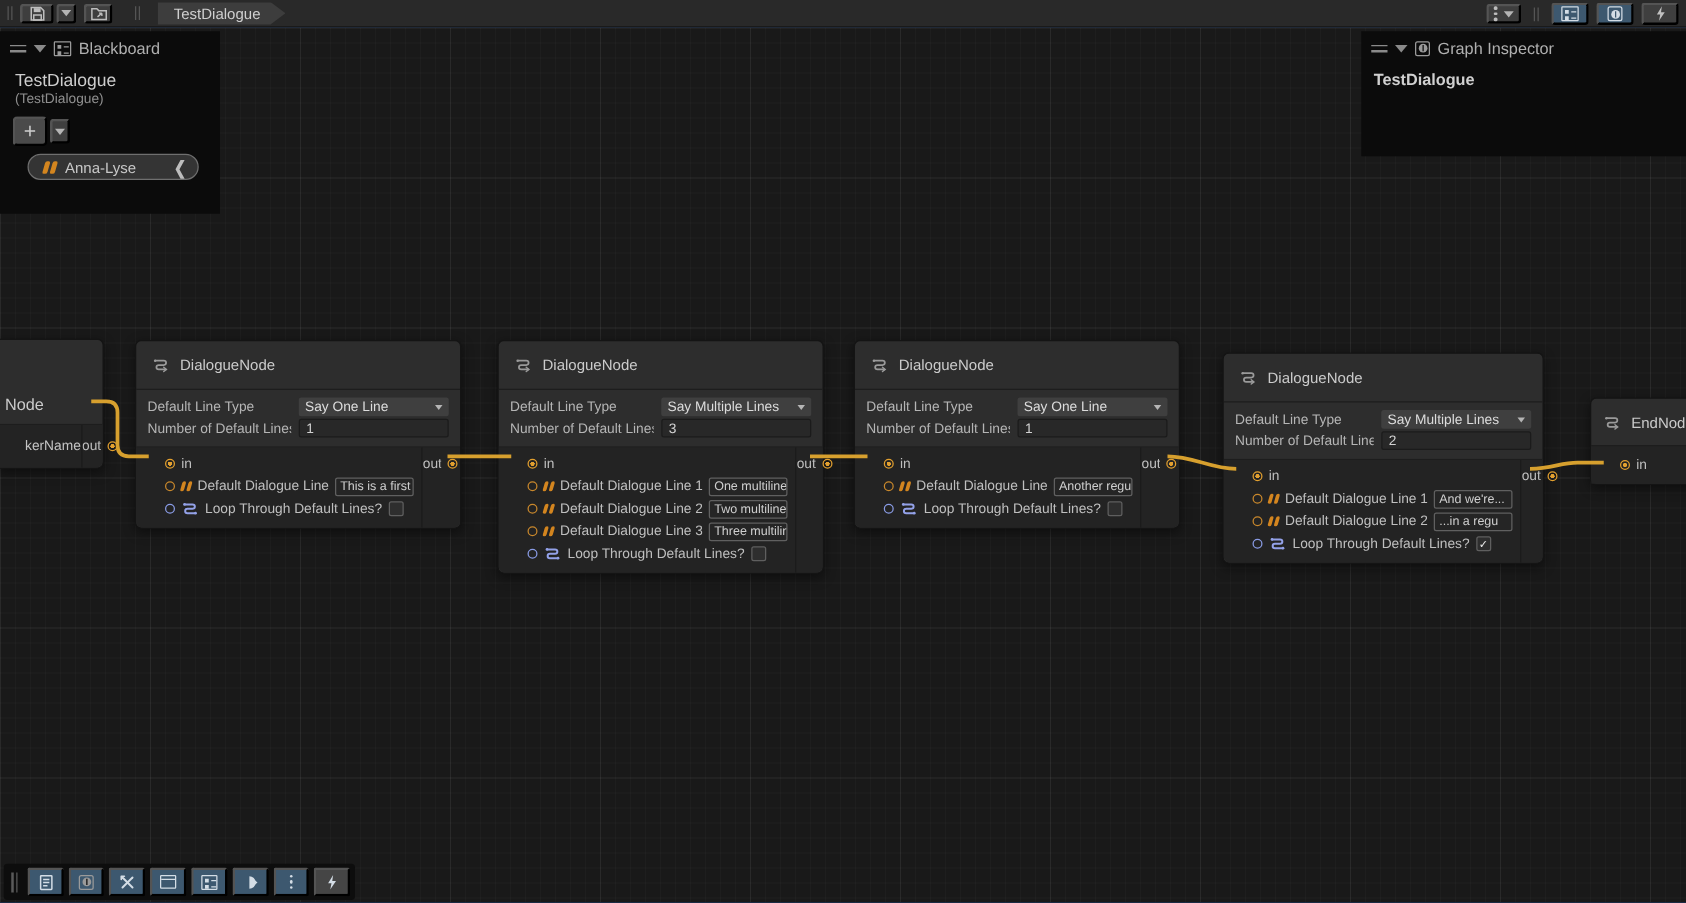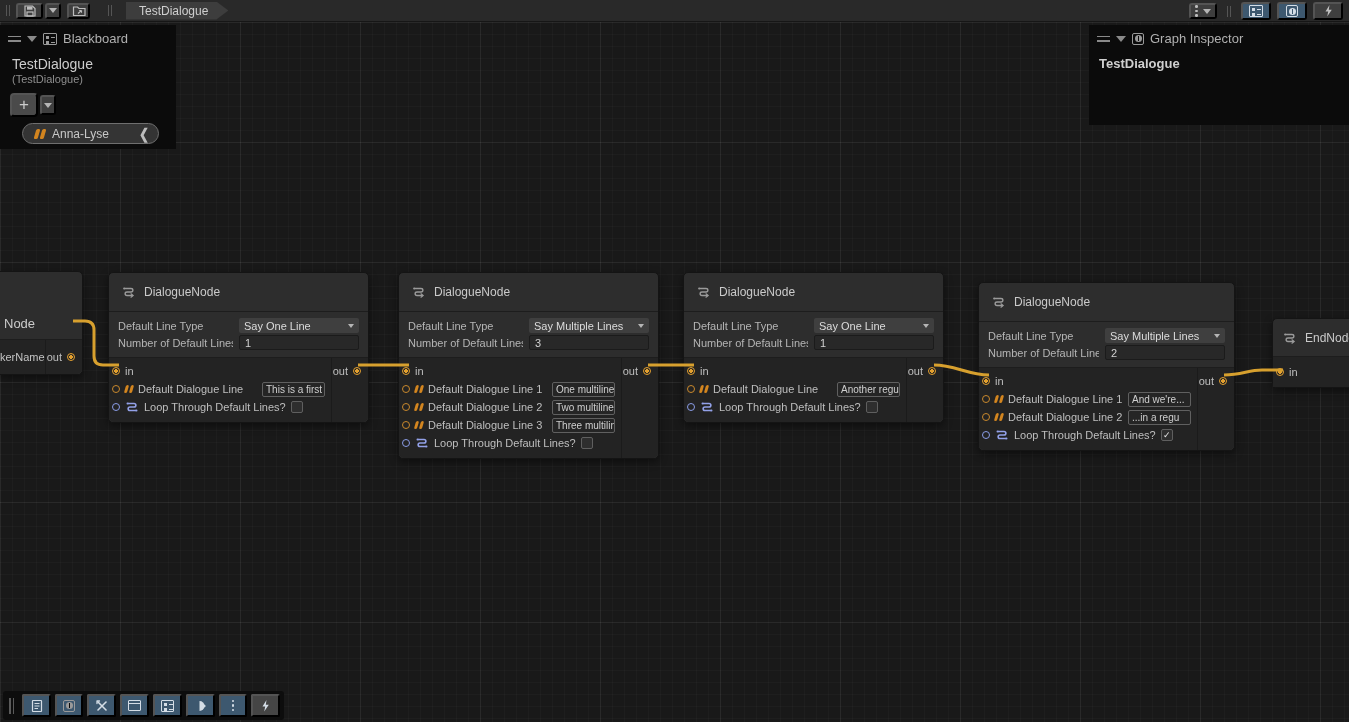--- a/index.html
+++ b/index.html
@@ -35,21 +35,21 @@
   .toggle-on{background:#3d586f;}
   .toggle-off{background:#3f3f3f;color:#c0c0c0;}
 
   
   .panel{position:absolute;background:#0b0b0b;z-index:30;color:#b5b5b5;}
   .panel-header{display:flex;align-items:center;gap:6px;padding:6px 8px;font-size:13px;color:#b0b0b0;}
   .hamburger{display:flex;flex-direction:column;gap:3px;}
   .hamburger i{width:13px;height:1.5px;background:#8a8a8a;}
   .tri-down{width:0;height:0;border-left:5px solid transparent;border-right:5px solid transparent;
     border-top:6px solid #8a8a8a;}
-  #blackboard{left:0;top:25px;width:176px;height:124px;}
+  #blackboard{left:0;top:25px;width:176px;height:146px;}
   .bb-name{font-size:14px;color:#cdcdcd;margin:4px 0 0 12px;}
   .bb-type{font-size:11px;color:#8f8f8f;margin:1px 0 0 12px;}
   .bb-addrow{display:flex;align-items:center;margin:8px 0 0 10px;gap:2px;}
   .bb-add{width:28px;height:24px;background:#4a4a4a;border-radius:4px;color:#cccccc;
     font-size:17px;display:flex;align-items:center;justify-content:center;}
   .bb-add-dd{width:15px;height:20px;background:#3f3f3f;border-radius:3px;display:flex;
     align-items:center;justify-content:center;}
   .bb-pill{position:absolute;left:22px;top:98px;width:137px;height:21px;background:#343434;
     border:1px solid #6f6f6f;border-radius:11px;display:flex;align-items:center;
     padding:0 9px 0 12px;gap:7px;font-size:12px;color:#c8c8c8;}
@@ -86,21 +86,21 @@
   .node-props{border-top:1px solid #1d1d1d;padding:5px 0 6px 0;}
   .prop-row{display:flex;align-items:center;height:17px;padding:0 9px;gap:6px;}
   .prop-label{flex:1;font-size:11px;color:#b5b5b5;white-space:nowrap;overflow:hidden;}
   .dropdown{width:120px;height:15px;background:#3f3f3f;border-radius:2px;display:flex;
     align-items:center;font-size:11px;color:#dcdcdc;padding:0 5px;gap:4px;}
   .dropdown .dd-tri{margin-left:auto;border-left-width:3.5px;border-right-width:3.5px;border-top-width:4.5px;}
   .num-field{width:120px;height:15px;background:#282828;border:1px solid #1b1b1b;border-radius:2px;
     font-size:11px;color:#d2d2d2;padding:0 5px;display:flex;align-items:center;}
   .node-ports{border-top:1px solid #1d1d1d;background:#232323;display:flex;align-items:stretch;
     border-radius:0 0 5px 5px;}
-  .ports-left{flex:1;padding:4px 0 6px 0;}
+  .ports-left{flex:1;padding:4px 0 6px 0;margin-left:20px;}
   .ports-right{width:37px;border-left:1px solid #1b1b1b;padding:4px 0;}
   .port-row{height:18px;display:flex;align-items:center;gap:5px;padding-left:3px;
     font-size:11px;color:#bfbfbf;white-space:nowrap;}
   .port-row.outrow{justify-content:flex-end;padding:0 7px 0 0;}
   .port{width:8px;height:8px;border-radius:50%;flex:0 0 auto;}
   .port.filled-orange{border:1.5px solid #e3a02f;background:radial-gradient(circle,#e3a02f 0 1.6px,transparent 1.8px);}
   .port.hollow-orange{border:1.5px solid #c9882c;background:transparent;}
   .port.hollow-blue{border:1.5px solid #8a9ce6;background:transparent;}
   .line-field{margin-left:auto;margin-right:6px;width:63px;height:15px;background:#252525;
     border:1px solid #606060;border-radius:2px;font-size:10px;color:#cfcfcf;padding:0 3px;

